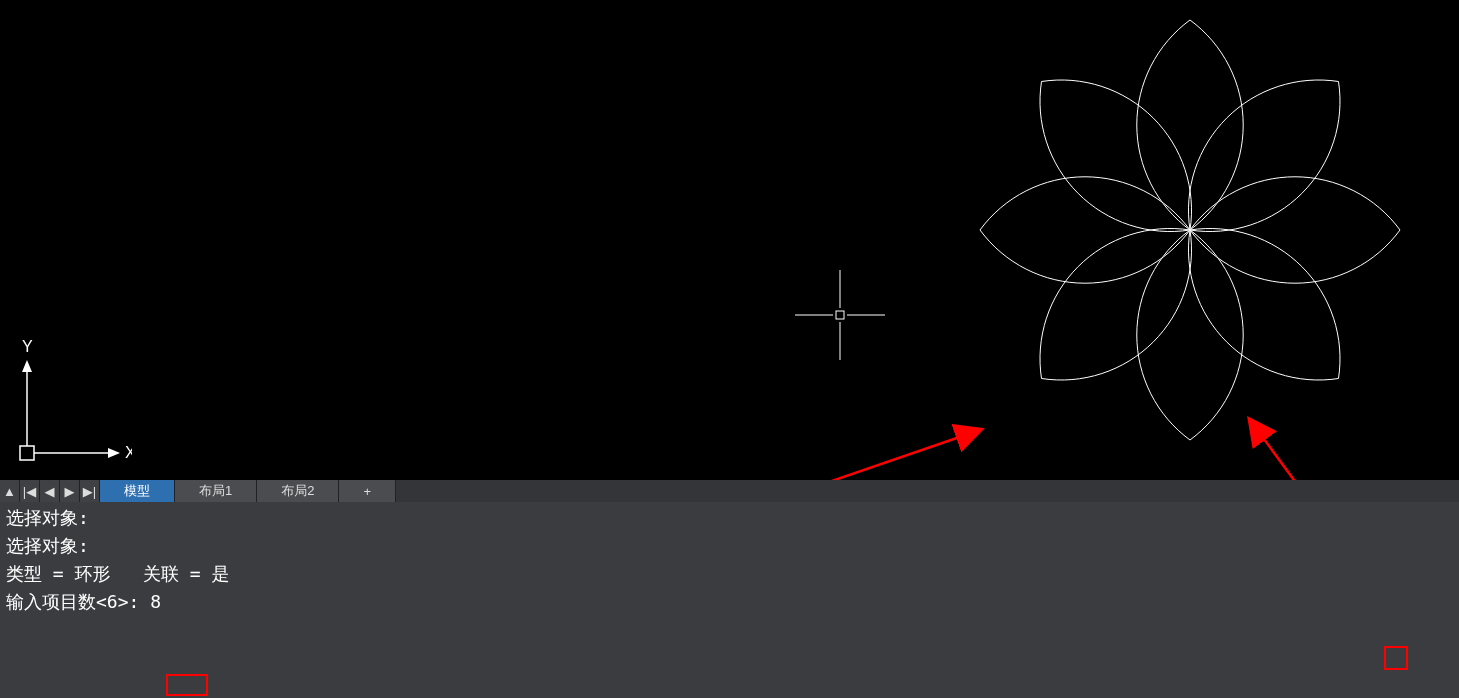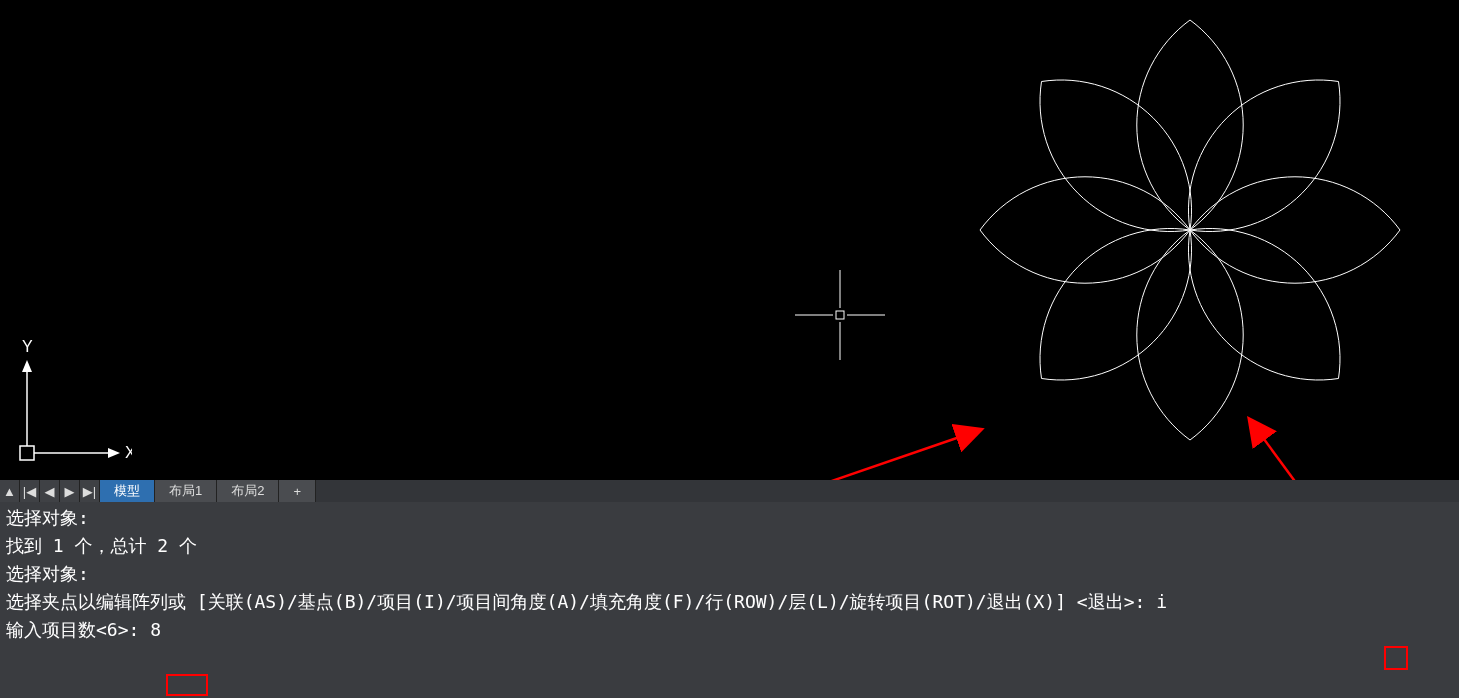--- a/index.html
+++ b/index.html
@@ -59,21 +59,21 @@
       width: 20px;
       display: flex;
       align-items: center;
       justify-content: center;
       background: #3f4145;
       border-right: 1px solid #222;
       color: #ddd;
       cursor: pointer;
     }
     .tab {
-      padding: 0 14px;
+      padding: 0 24px;
       display: flex;
       align-items: center;
       background: #4a4c50;
       border-right: 1px solid #222;
       cursor: pointer;
       color: #ddd;
     }
     .tab.active {
       background: #2e6fb0;
       color: #fff;
@@ -173,20 +173,19 @@
   <div class="tab">
       <span>布局2</span>
     </div>
   <div class="tab add">
       <span>+</span>
     </div>
 </div>
 
 <div class="history-panel">
   <div>选择对象:</div>
-  <div>找到 1 个，总计 2 个</div>
   <div>选择对象:</div>
-  <div>选择夹点以编辑阵列或 [关联(AS)/基点(B)/项目(I)/项目间角度(A)/填充角度(F)/行(ROW)/层(L)/旋转项目(ROT)/退出(X)] &lt;退出&gt;: i</div>
+  <div>类型 = 环形   关联 = 是</div>
   <div>输入项目数&lt;6&gt;: 8</div>
 </div>
 
 <div class="highlight-box hl1"></div>
 <div class="highlight-box hl2"></div>
 
 </body></html>

